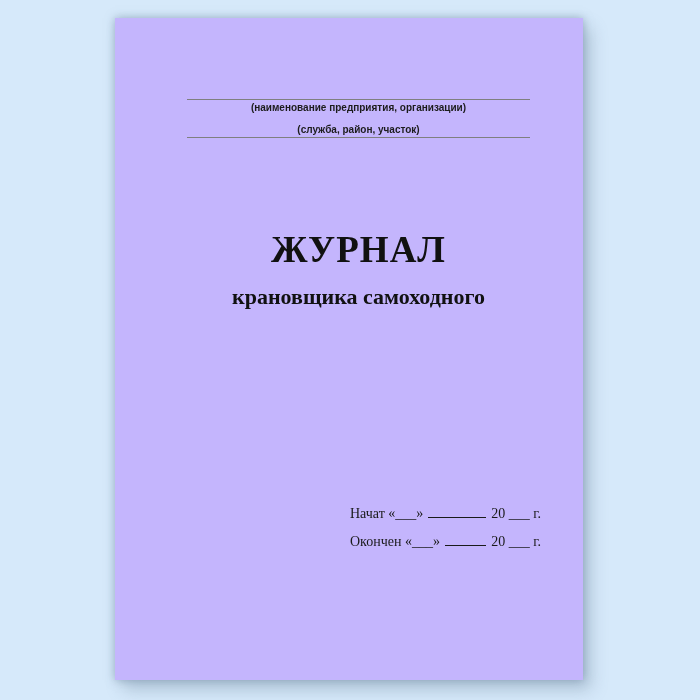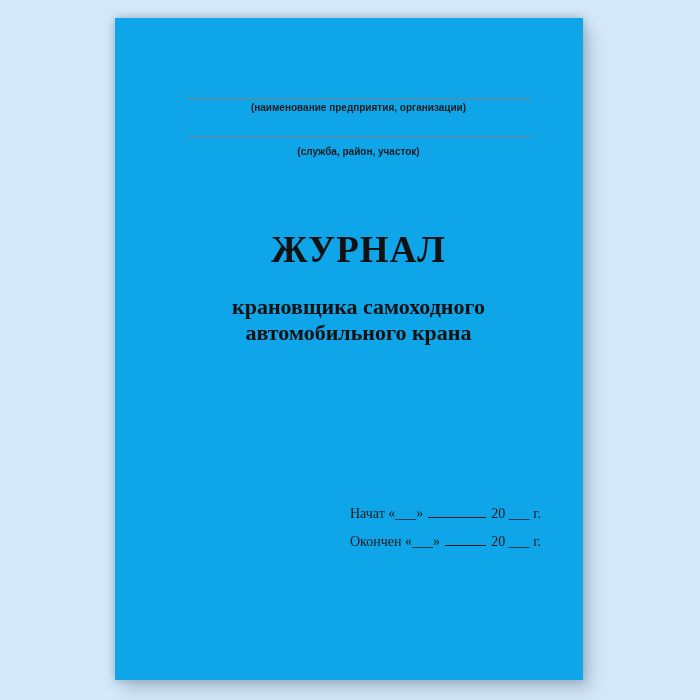--- a/index.html
+++ b/index.html
@@ -16,21 +16,21 @@
     width: 700px;
     height: 700px;
     background: #d6e9fa;
   }
   .paper {
     position: absolute;
     left: 115px;
     top: 18px;
     width: 468px;
     height: 662px;
-    background: #0ea5e9;
+    background: #c4b5fd;
     box-shadow: 0 0 9px rgba(100,125,150,0.55), 8px 10px 16px rgba(100,125,150,0.32);
     text-decoration: underline;
   }
   
   .field-rule {
     position: absolute;
     left: 72px;
     width: 343px;
     height: 0;
     border-top: 1px solid #7f7f7f;
@@ -42,39 +42,39 @@
     left: 72px;
     width: 343px;
     text-align: center;
     font-family: "Liberation Sans", sans-serif;
     font-weight: bold;
     font-size: 10px;
     line-height: 11px;
     color: #1c1c1c;
   }
   .caption-1 { top: 84px; }
-  .caption-2 { top: 128px; }
+  .caption-2 { top: 106px; }
   
   .title-block {
     position: absolute;
     left: 72px;
     top: 212px;
     width: 343px;
     text-align: center;
     color: #111111;
   }
   .title-main {
     font-size: 37px;
     line-height: 40px;
     font-weight: bold;
     letter-spacing: 1px;
     text-align: center;
   }
   .title-sub {
-    margin-top: 24px;
+    margin-top: 14px;
     font-size: 22px;
     line-height: 26px;
     font-weight: bold;
   }
   
   .dates-block {
     position: absolute;
     left: 235px;
     top: 488px;
     width: 191px;
@@ -103,21 +103,20 @@
     <div class="field-rule rule-1"></div>
     <div class="field-caption caption-1">(наименование предприятия, организации)</div>
 
     <div class="field-rule rule-2"></div>
     <div class="field-caption caption-2">(служба, район, участок)</div>
 
     <div class="title-block">
       <div class="title-main">ЖУРНАЛ</div>
       <div class="title-sub">
         <div>крановщика самоходного</div>
-        <div>автомобильного крана</div>
       </div>
     </div>
 
     <div class="dates-block">
       <div class="date-row">
         <span>Начат «___»</span>
         <span class="blank-fill"></span>
         <span>20 ___ г.</span>
       </div>
       <div class="date-row">

